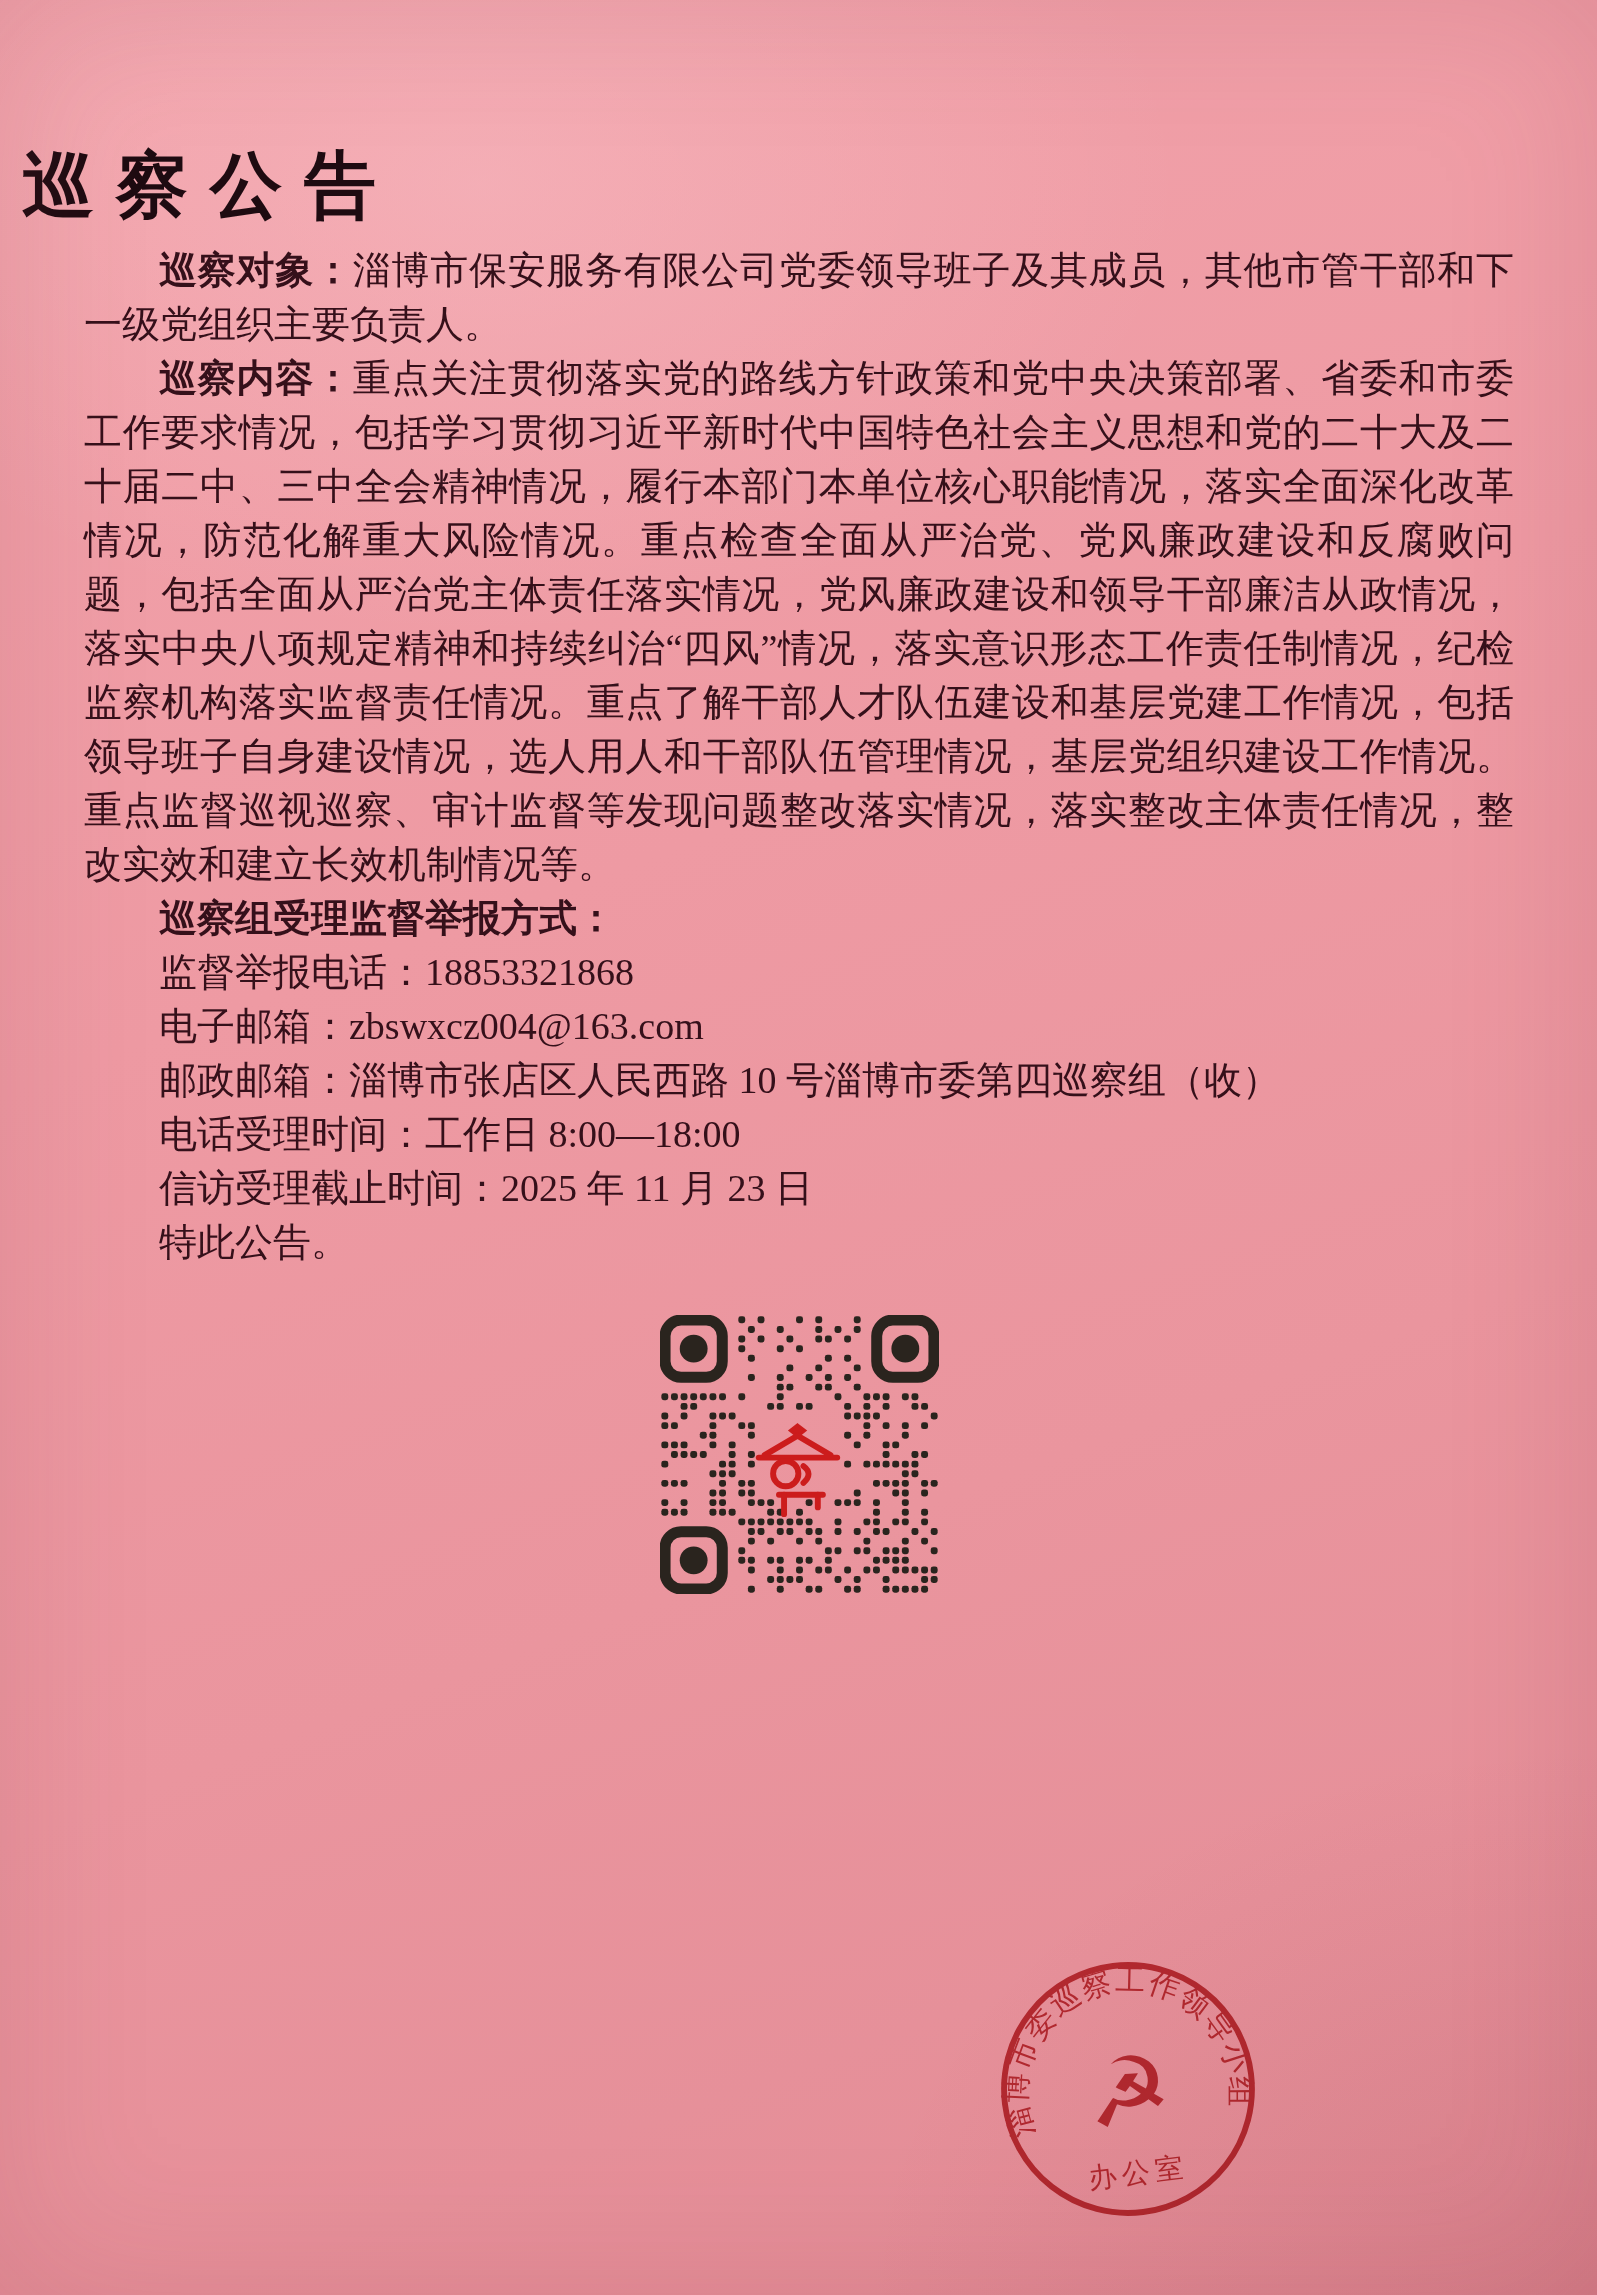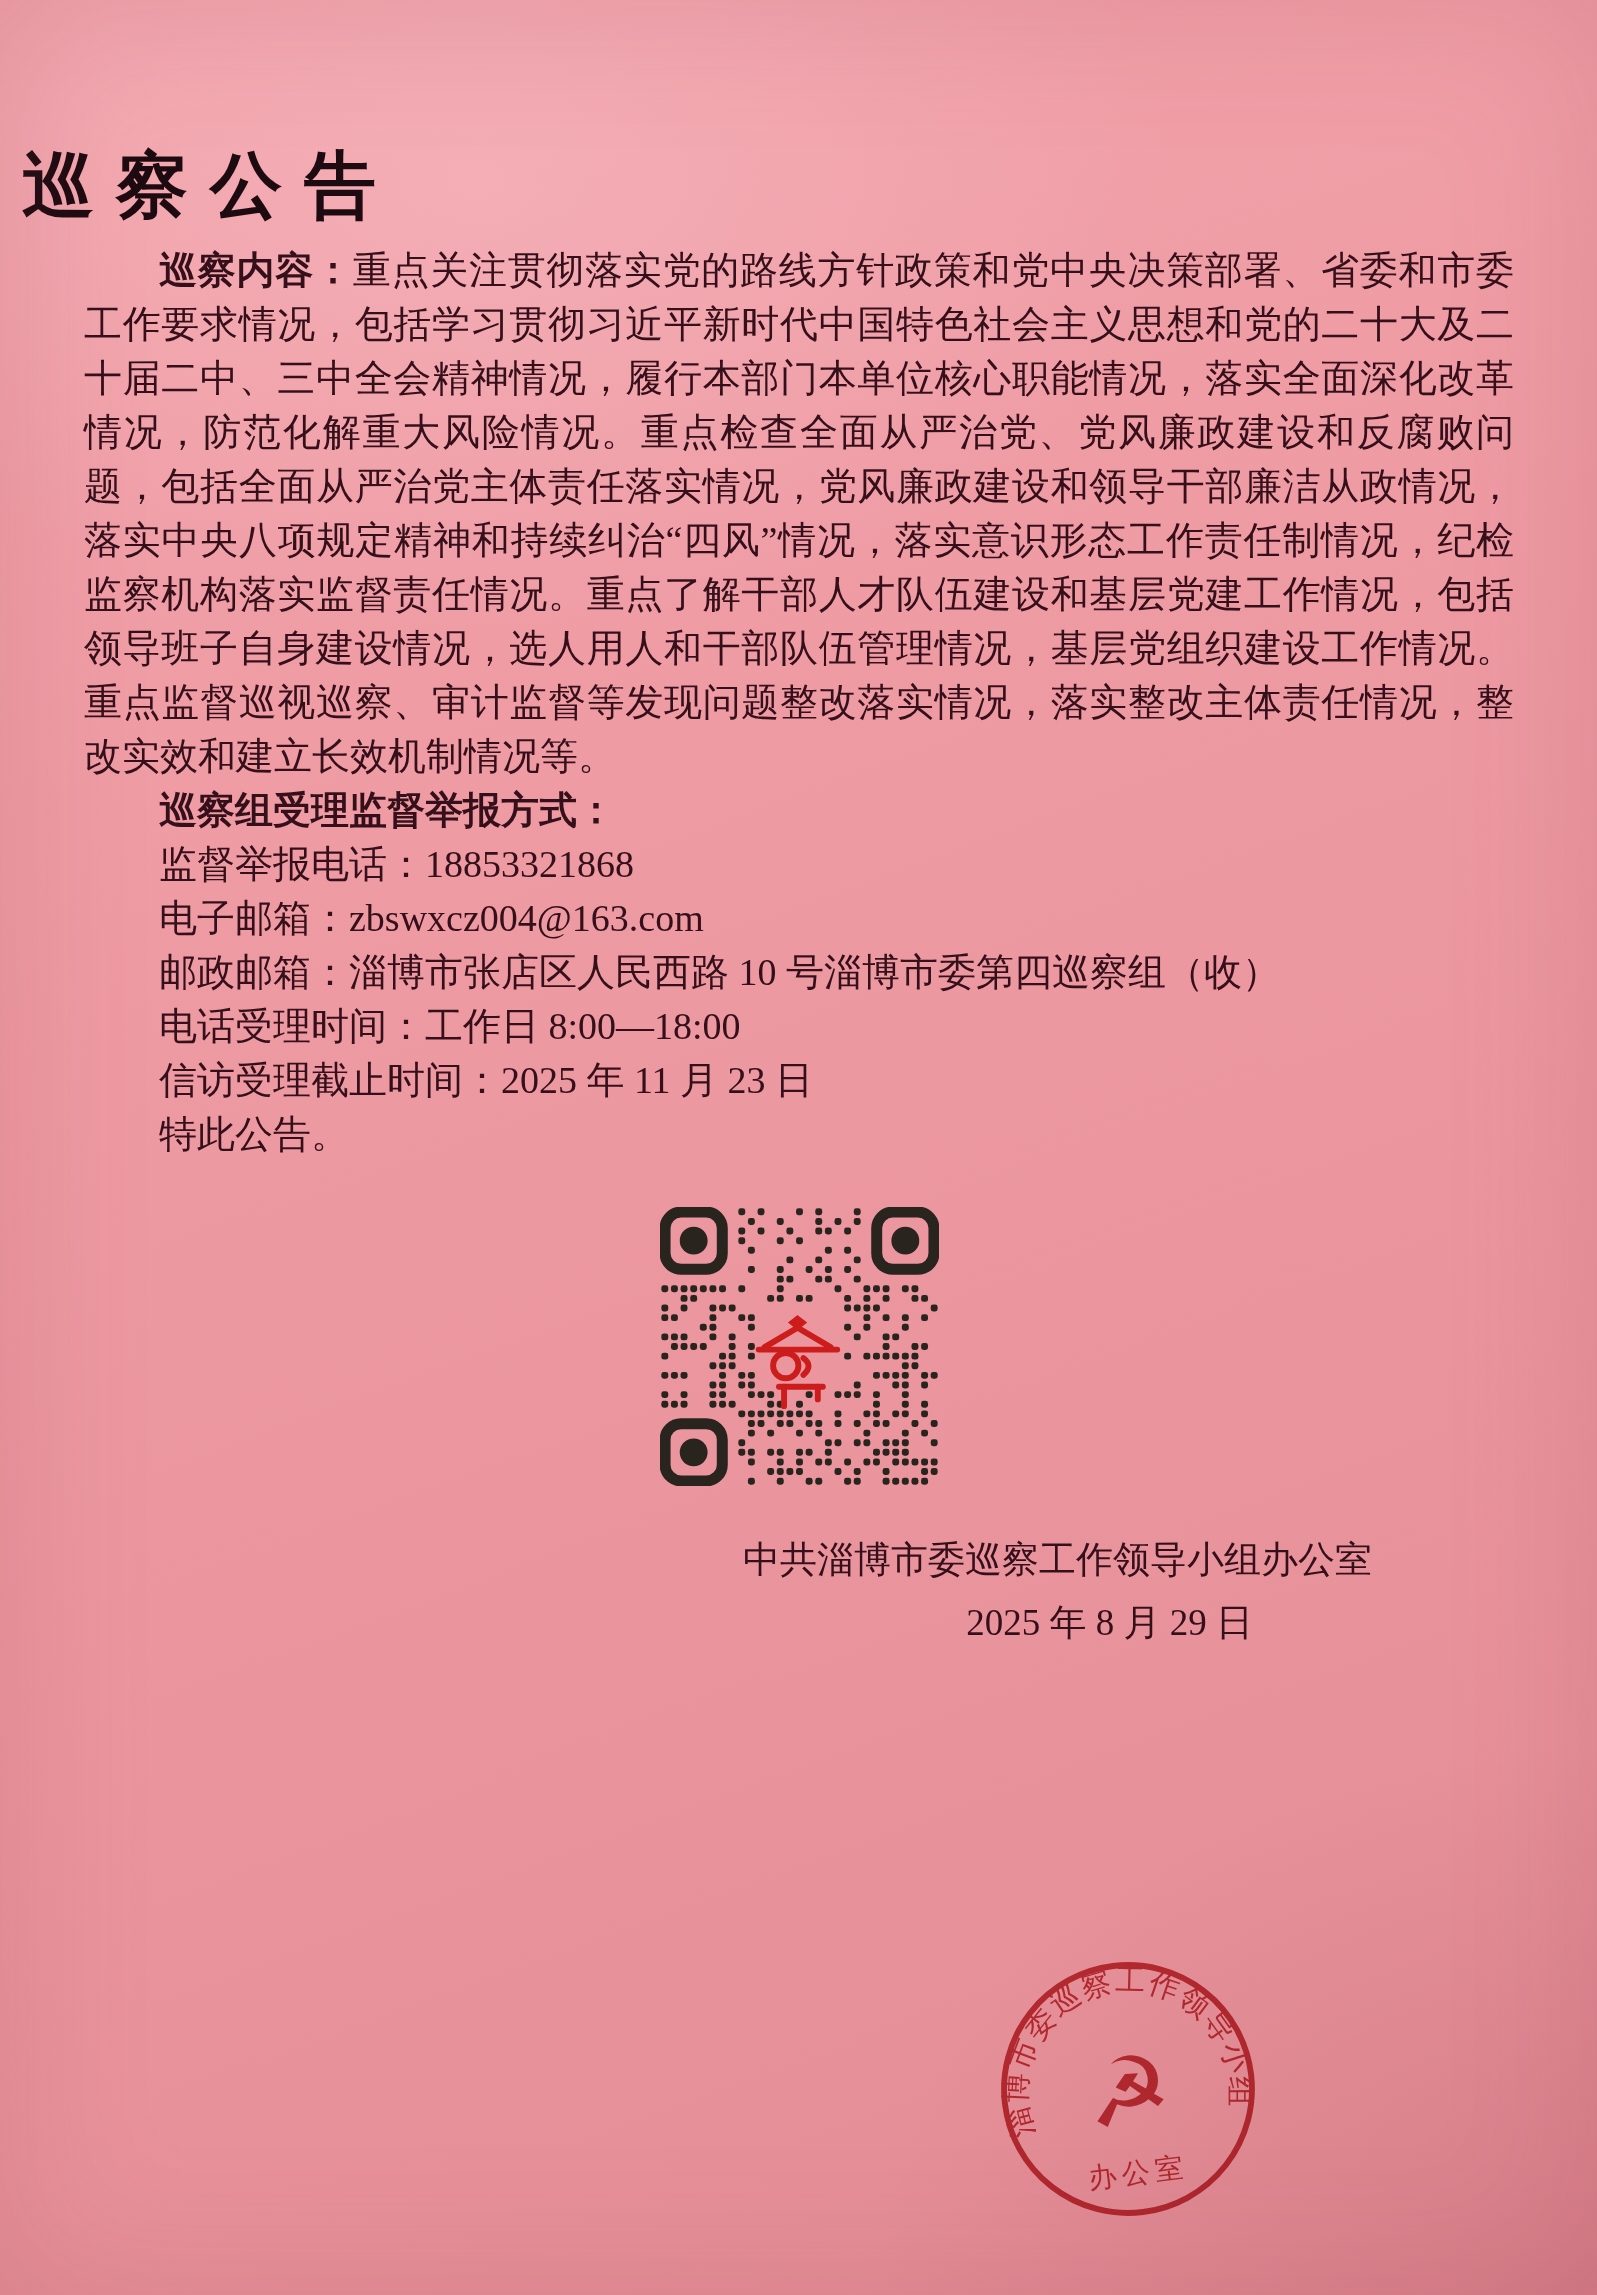--- a/index.html
+++ b/index.html
@@ -61,20 +61,21 @@
 </style>
 </head>
 <body>
 
 <div class="page">
 
   <h1 class="title">巡察公告</h1>
 
   <div class="body">
 
+    <p><span class="b">巡察对象：</span><span>淄博市保安服务有限公司党委领导班子及其成员，其他市管干部和下一级党组织主要负责人。</span></p>
 
     <p><span class="b">巡察内容：</span><span>重点关注贯彻落实党的路线方针政策和党中央决策部署、省委和市委工作要求情况，包括学习贯彻习近平新时代中国特色社会主义思想和党的二十大及二十届二中、三中全会精神情况，履行本部门本单位核心职能情况，落实全面深化改革情况，防范化解重大风险情况。重点检查全面从严治党、党风廉政建设和反腐败问题，包括全面从严治党主体责任落实情况，党风廉政建设和领导干部廉洁从政情况，落实中央八项规定精神和持续纠治“四风”情况，落实意识形态工作责任制情况，纪检监察机构落实监督责任情况。重点了解干部人才队伍建设和基层党建工作情况，包括领导班子自身建设情况，选人用人和干部队伍管理情况，基层党组织建设工作情况。重点监督巡视巡察、审计监督等发现问题整改落实情况，落实整改主体责任情况，整改实效和建立长效机制情况等。</span></p>
 
     <p class="b">巡察组受理监督举报方式：</p>
 
     <p class="contact-line"><span class="lab">监督举报电话：</span><span>18853321868</span></p>
 
     <p class="contact-line"><span class="lab">电子邮箱：</span><span>zbswxcz004@163.com</span></p>
 
     <p class="contact-line"><span class="lab">邮政邮箱：</span><span>淄博市张店区人民西路 10 号淄博市委第四巡察组（收）</span></p>
@@ -355,24 +356,20 @@
         <path d="M117 169 H210"></path>
         <circle cx="149" cy="188" r="15"></circle>
         <path d="M170 179 q12 9 0 20"></path>
         <path d="M141 213 H193"></path>
         <path d="M147 213 V236"></path>
         <path d="M187 213 V228"></path>
       </g>
     </svg>
   </div>
 
-  <div class="sig-block">
-    <div class="sig-line">中共淄博市委巡察工作领导小组办公室</div>
-    <div class="date-line">2025 年 8 月 29 日</div>
-  </div>
 
   <svg class="seal" viewBox="0 0 320 320">
     <defs>
       <path id="seal-arc" d="M 45 205 A 122 122 0 1 1 275 205" fill="none"></path>
     </defs>
     <circle cx="160" cy="160" r="148" fill="none" stroke="#b91f27" stroke-width="7"></circle>
     <text font-size="36" letter-spacing="2" textLength="452" lengthAdjust="spacingAndGlyphs" font-family="Liberation Sans, DejaVu Sans, sans-serif">
       <textPath href="#seal-arc" startOffset="6">淄博市委巡察工作领导小组</textPath>
     </text>
     <text x="160" y="202" text-anchor="middle" font-size="112" font-family="DejaVu Sans, sans-serif">☭</text>

